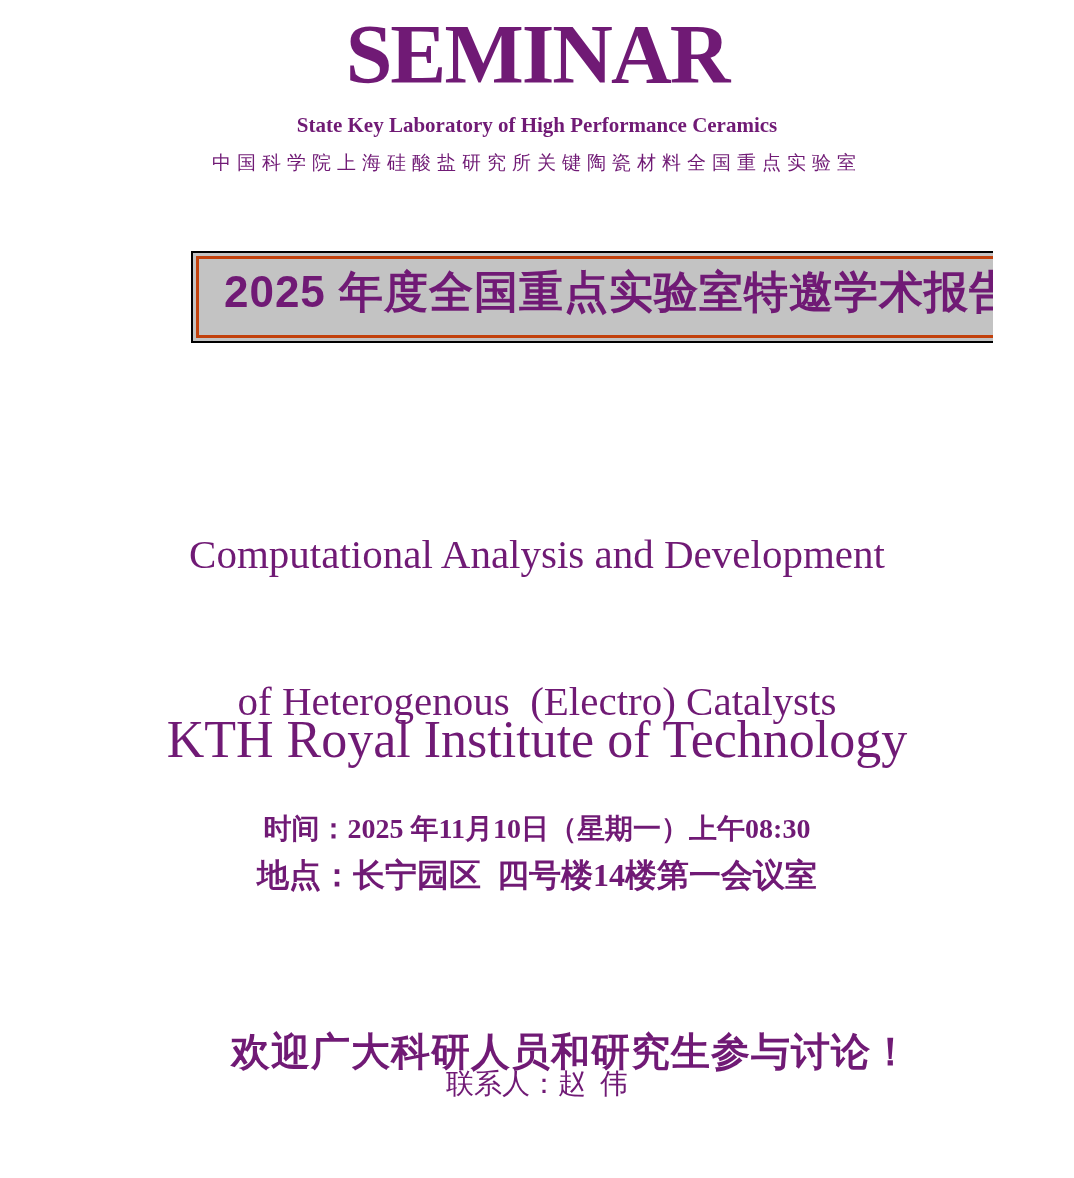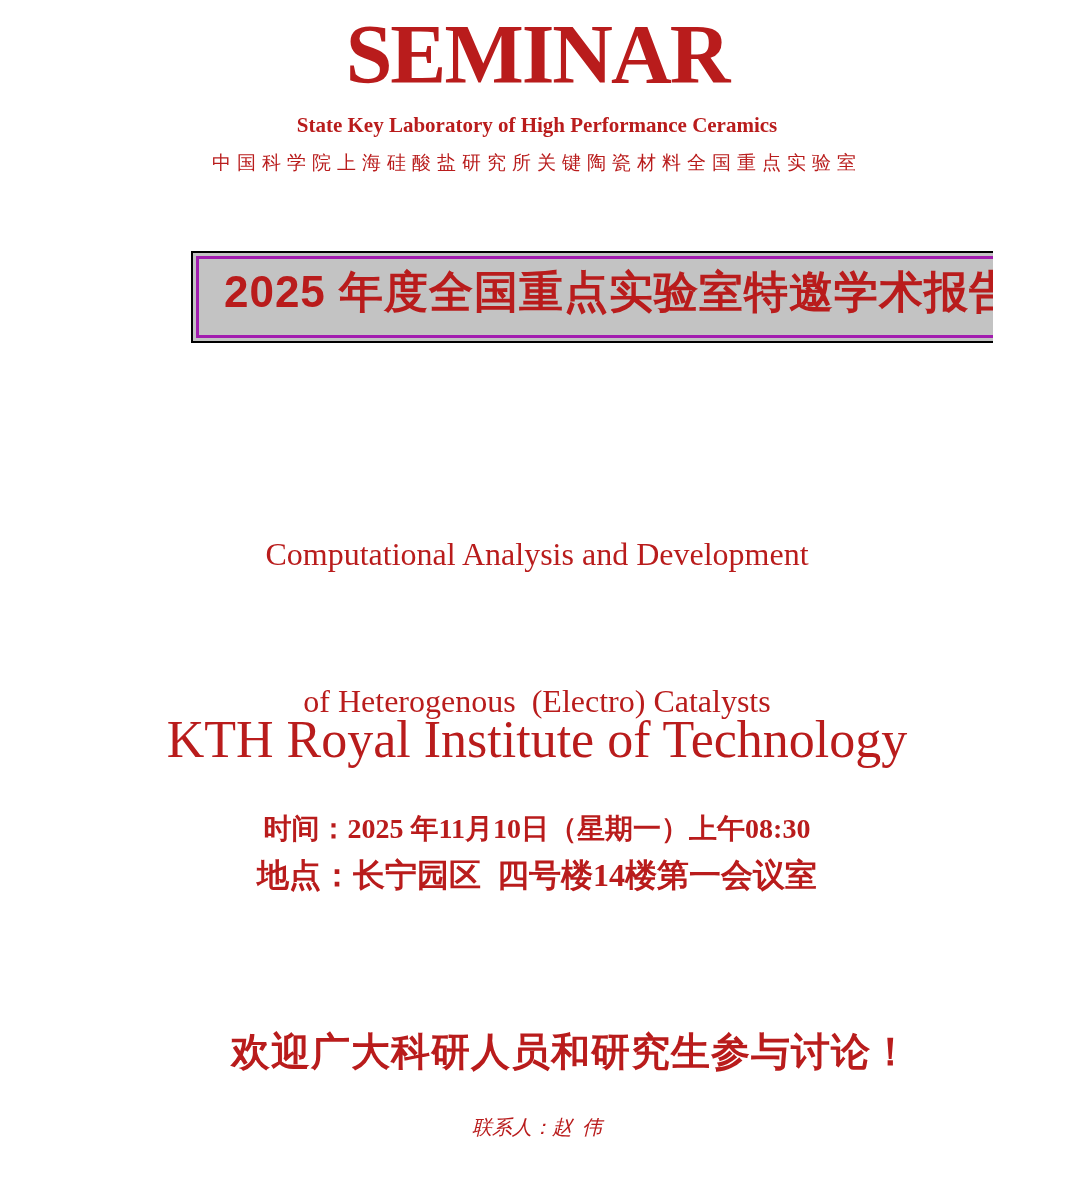--- a/index.html
+++ b/index.html
@@ -2,21 +2,21 @@
 <html><head>
 <meta charset="utf-8">
 <style>
   html, body { margin: 0; padding: 0; background: #ffffff; }
   .page {
     position: relative;
     width: 912px;
     height: 1178px;
     margin: 0 auto;
     background: #ffffff;
-    color: #b91c1c;
+    color: #701a75;
     font-family: "Liberation Serif", "DejaVu Serif", serif;
     overflow: hidden;
   }
   .line {
     position: absolute;
     left: 0;
     width: 100%;
     text-align: center;
     white-space: pre-wrap;
   }
@@ -48,35 +48,35 @@
     height: 92px;
     box-sizing: border-box;
     border: 2px solid #000;
     background: #c3c3c3;
     padding: 3px;
   }
   .banner-inner {
     width: 100%;
     height: 100%;
     box-sizing: border-box;
-    border: 3px solid #a21caf;
+    border: 3px solid #c2410c;
     background: #c3c3c3;
     display: flex;
     align-items: center;
     justify-content: center;
     padding-bottom: 10px;
     font-family: "Liberation Sans", "DejaVu Sans", sans-serif;
     font-weight: bold;
     font-size: 44px;
     letter-spacing: 1px;
     white-space: pre-wrap;
   }
   .talk-title {
     top: 432px;
-    font-size: 32px;
+    font-size: 41px;
     line-height: 49px;
   }
   .speaker {
     top: 648px;
     font-size: 45px;
     font-weight: bold;
     line-height: 52px;
   }
   .affiliation {
     top: 716px;
@@ -97,24 +97,23 @@
   }
   .welcome-line {
     top: 1026px;
     font-size: 39px;
     font-weight: bold;
     line-height: 52px;
     letter-spacing: 1px;
     margin-left: 34px;
   }
   .contact-line {
-    top: 1108px;
-    font-size: 20px;
+    top: 1065px;
+    font-size: 28px;
     line-height: 38px;
-    font-style: italic;
   }
 </style>
 </head>
 <body>
 
 <div class="page">
 
   <div class="line seminar-title">SEMINAR</div>
 
   <div class="line subtitle-en">State Key Laboratory of High Performance Ceramics</div>

